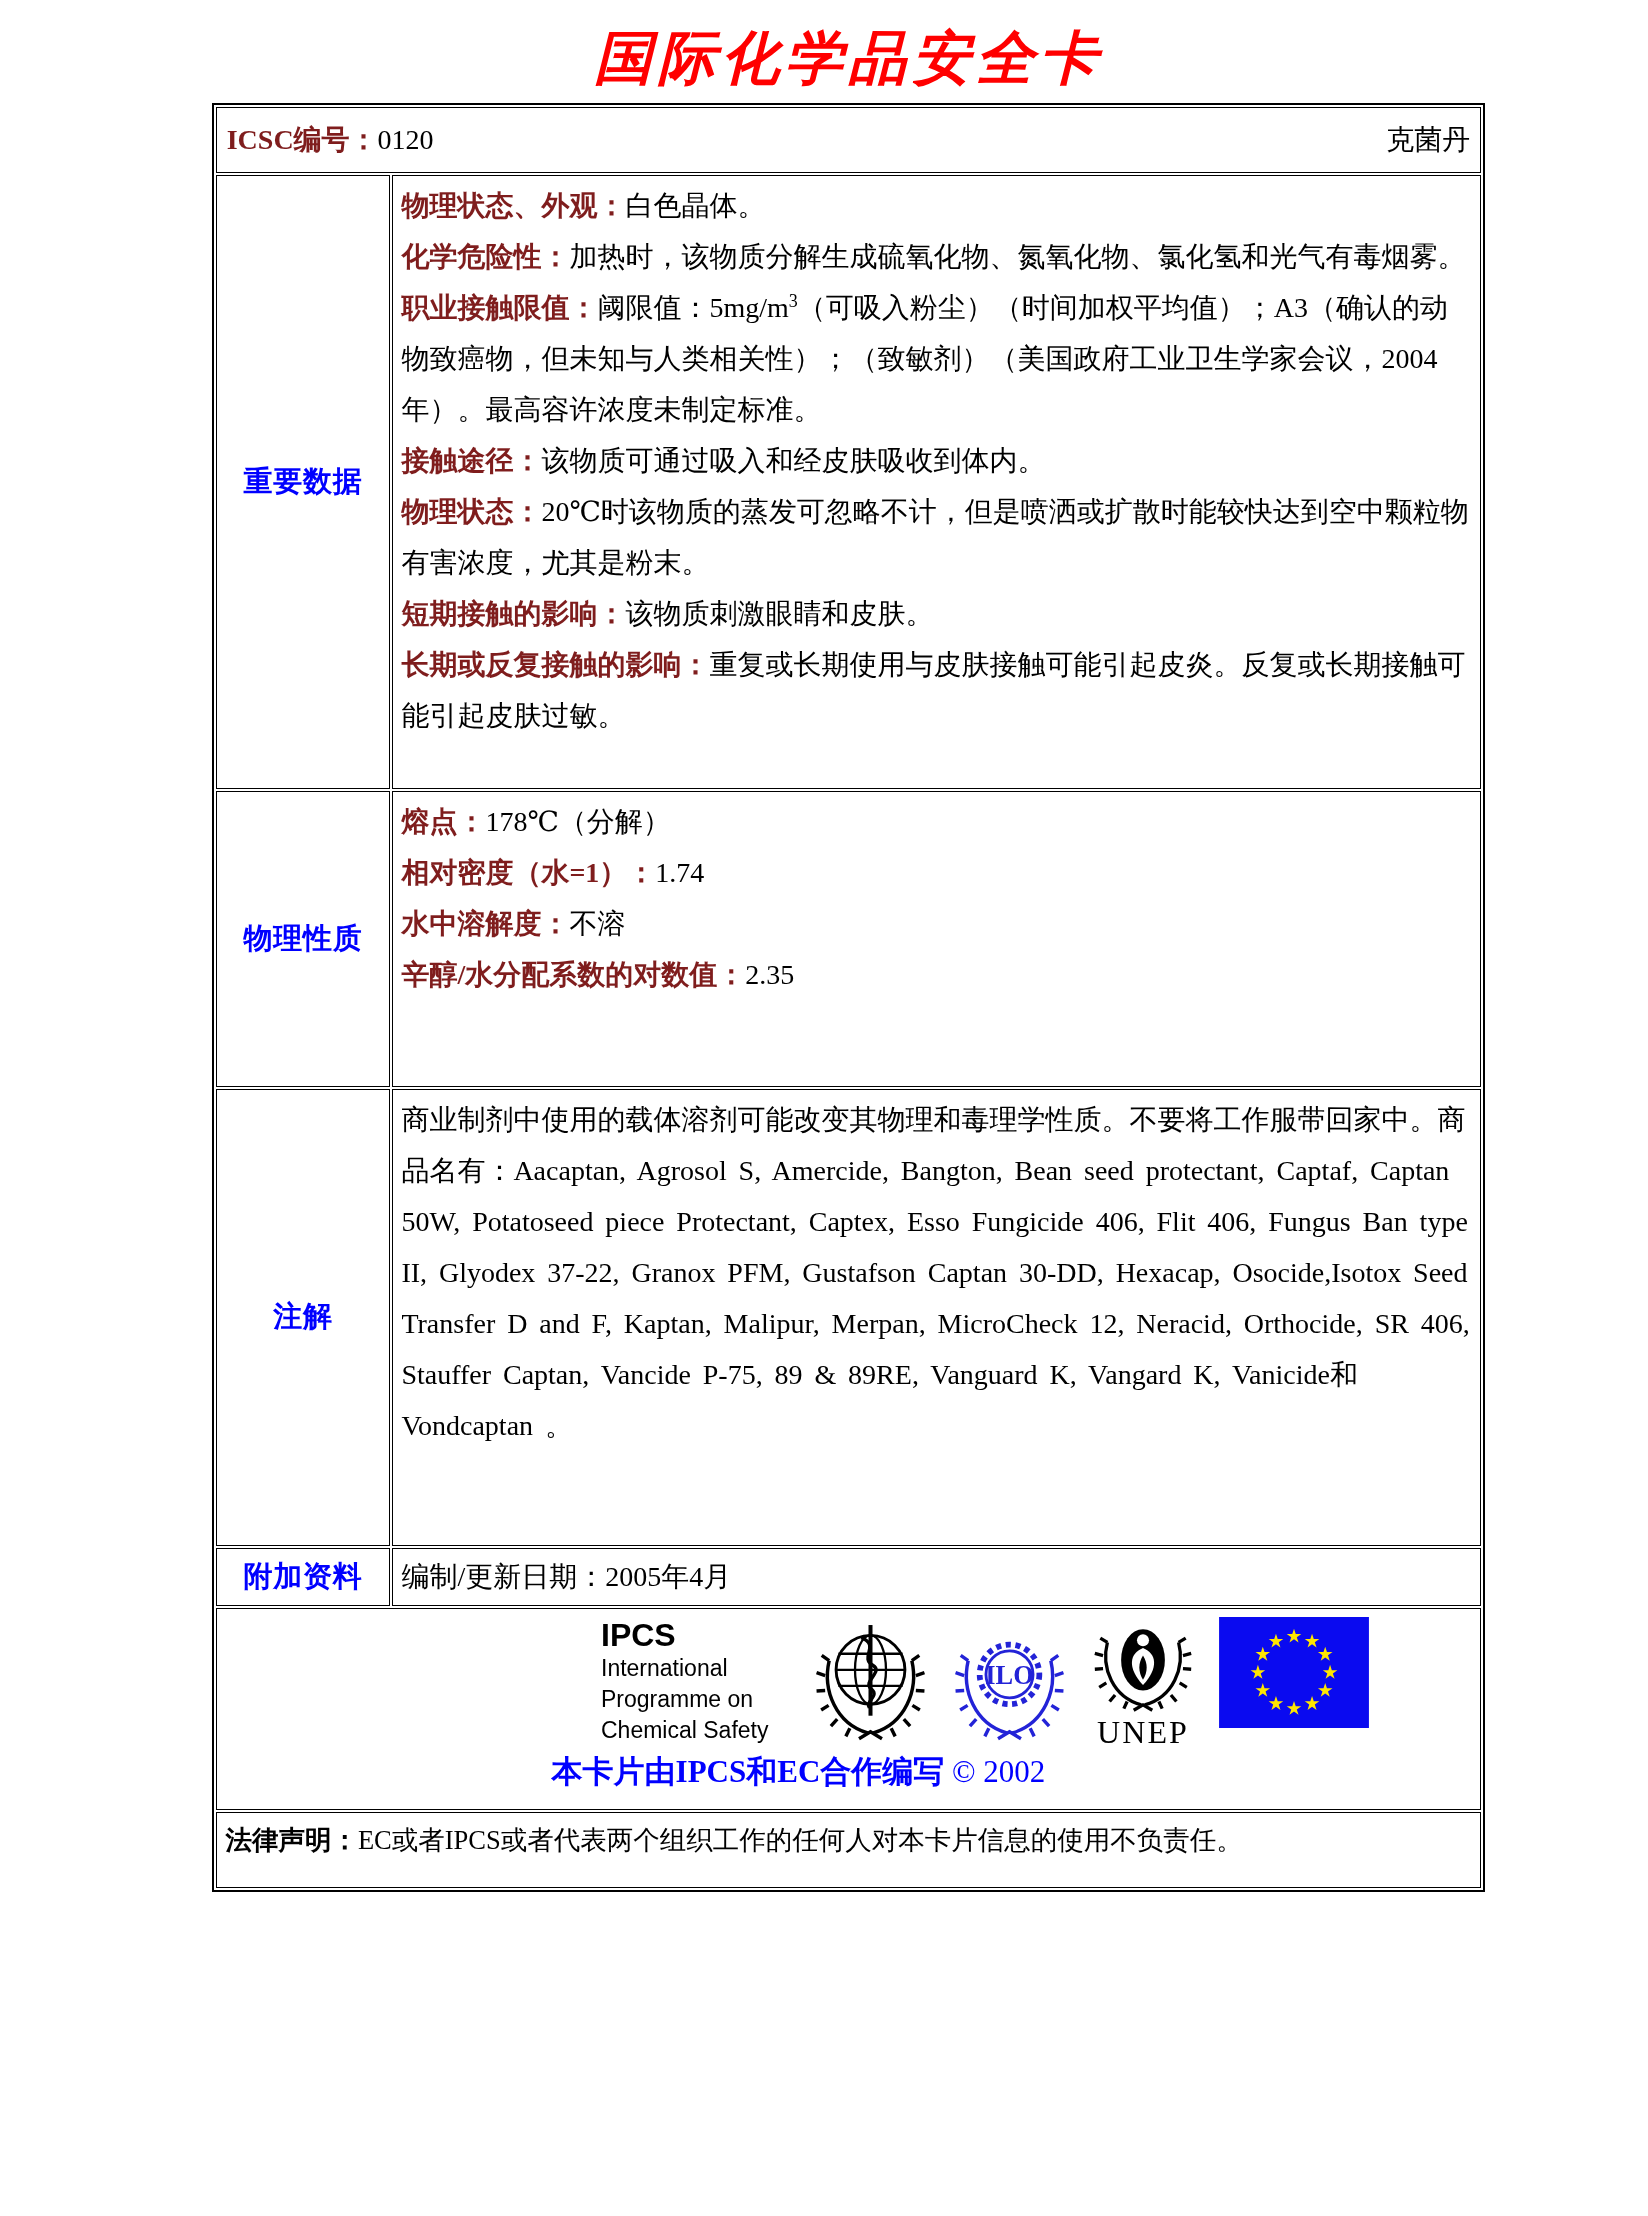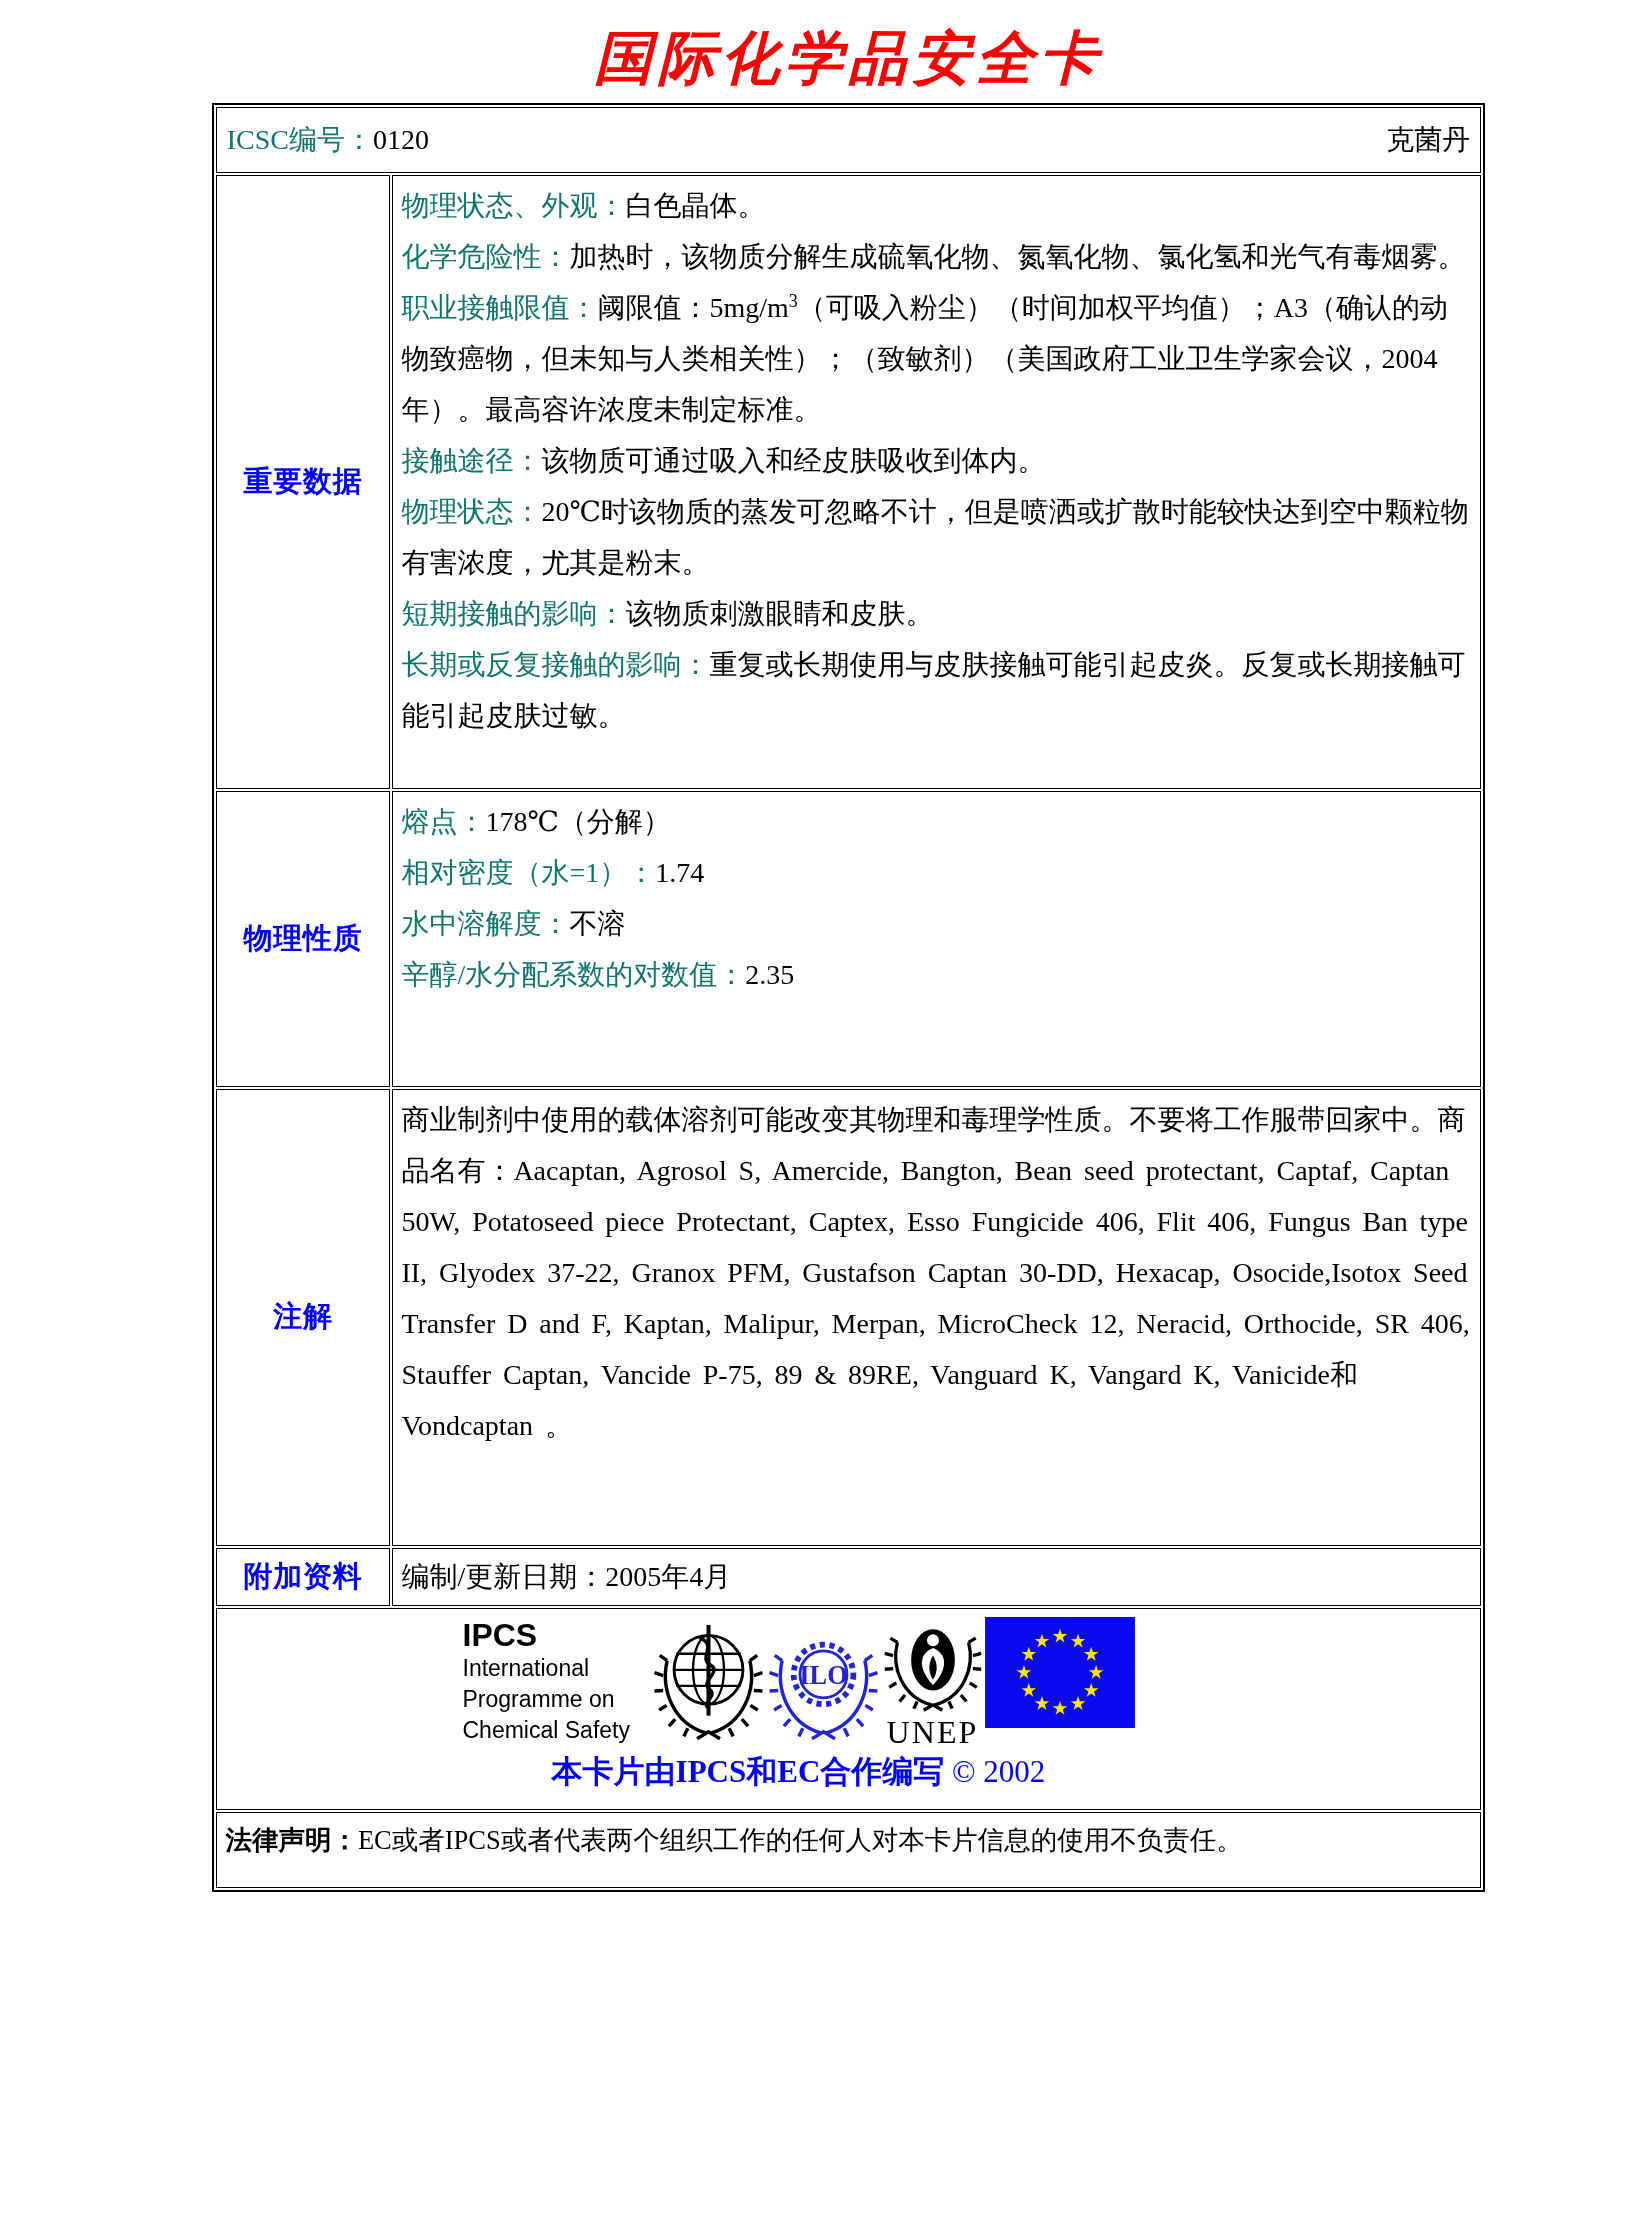--- a/index.html
+++ b/index.html
@@ -20,30 +20,30 @@
   td{border:1.4px solid #000;background:#fff;overflow:hidden;}
   col.c-label{width:174px;}
   .label-cell{
     text-align:center;vertical-align:middle;color:#0000ff;font-weight:bold;
     font-size:29px;letter-spacing:0.7px;
   }
   .content-cell{
     vertical-align:top;padding:4.2px 7px 0 8.4px;font-size:28px;line-height:51px;
   }
   .content-cell p{margin:0;}
-  .key{color:#0f766e;font-weight:normal;}
+  .key{color:#7f1d1d;font-weight:bold;}
   .icsc-head{vertical-align:middle;padding:0 9.7px;font-size:28px;}
   .icsc-head .inner{display:flex;justify-content:space-between;align-items:center;}
   sup.s3{font-size:18px;line-height:0;}
   .notes-text{word-spacing:4.9px;}
   .legal-cell{vertical-align:top;padding:5.6px 7px 0 8.4px;font-size:26.5px;line-height:42px;}
   .legal-key{font-weight:bold;}
   
   .logos-cell{vertical-align:top;padding:8.4px 111px 4.2px 11px;}
-  .logos-strip{display:flex;justify-content:center;align-items:flex-start;}
+  .logos-strip{display:flex;justify-content:flex-end;align-items:flex-start;gap:24px;}
   .ipcs-block{font-family:"Liberation Sans","DejaVu Sans",sans-serif;width:188px;}
   .ipcs-title{font-size:32px;font-weight:bold;line-height:36px;}
   .ipcs-sub{font-size:23px;line-height:31px;}
   .unep-wrap{text-align:center;}
   .unep-word{font-size:32px;font-weight:normal;letter-spacing:2.1px;line-height:32px;}
   .caption-line{text-align:center;font-size:31px;color:#0000ff;font-weight:bold;margin-top:1.4px;}
   .caption-line .copy{font-weight:normal;margin-top:28px;}
   svg{display:block;}
 </style>
 </head>

